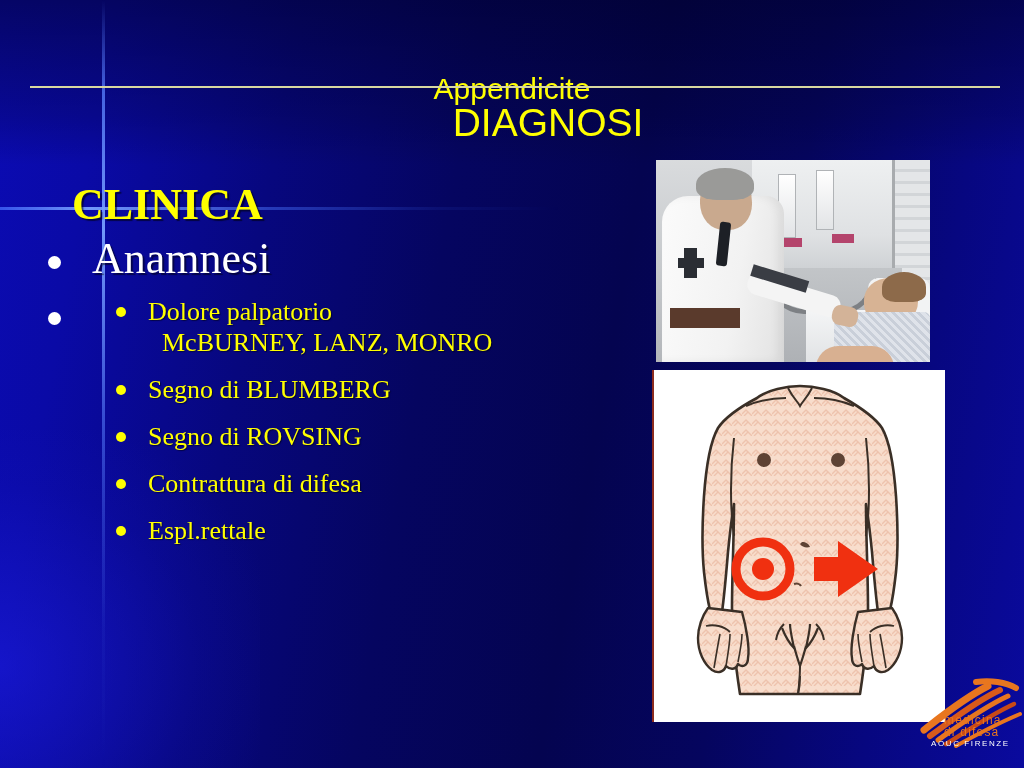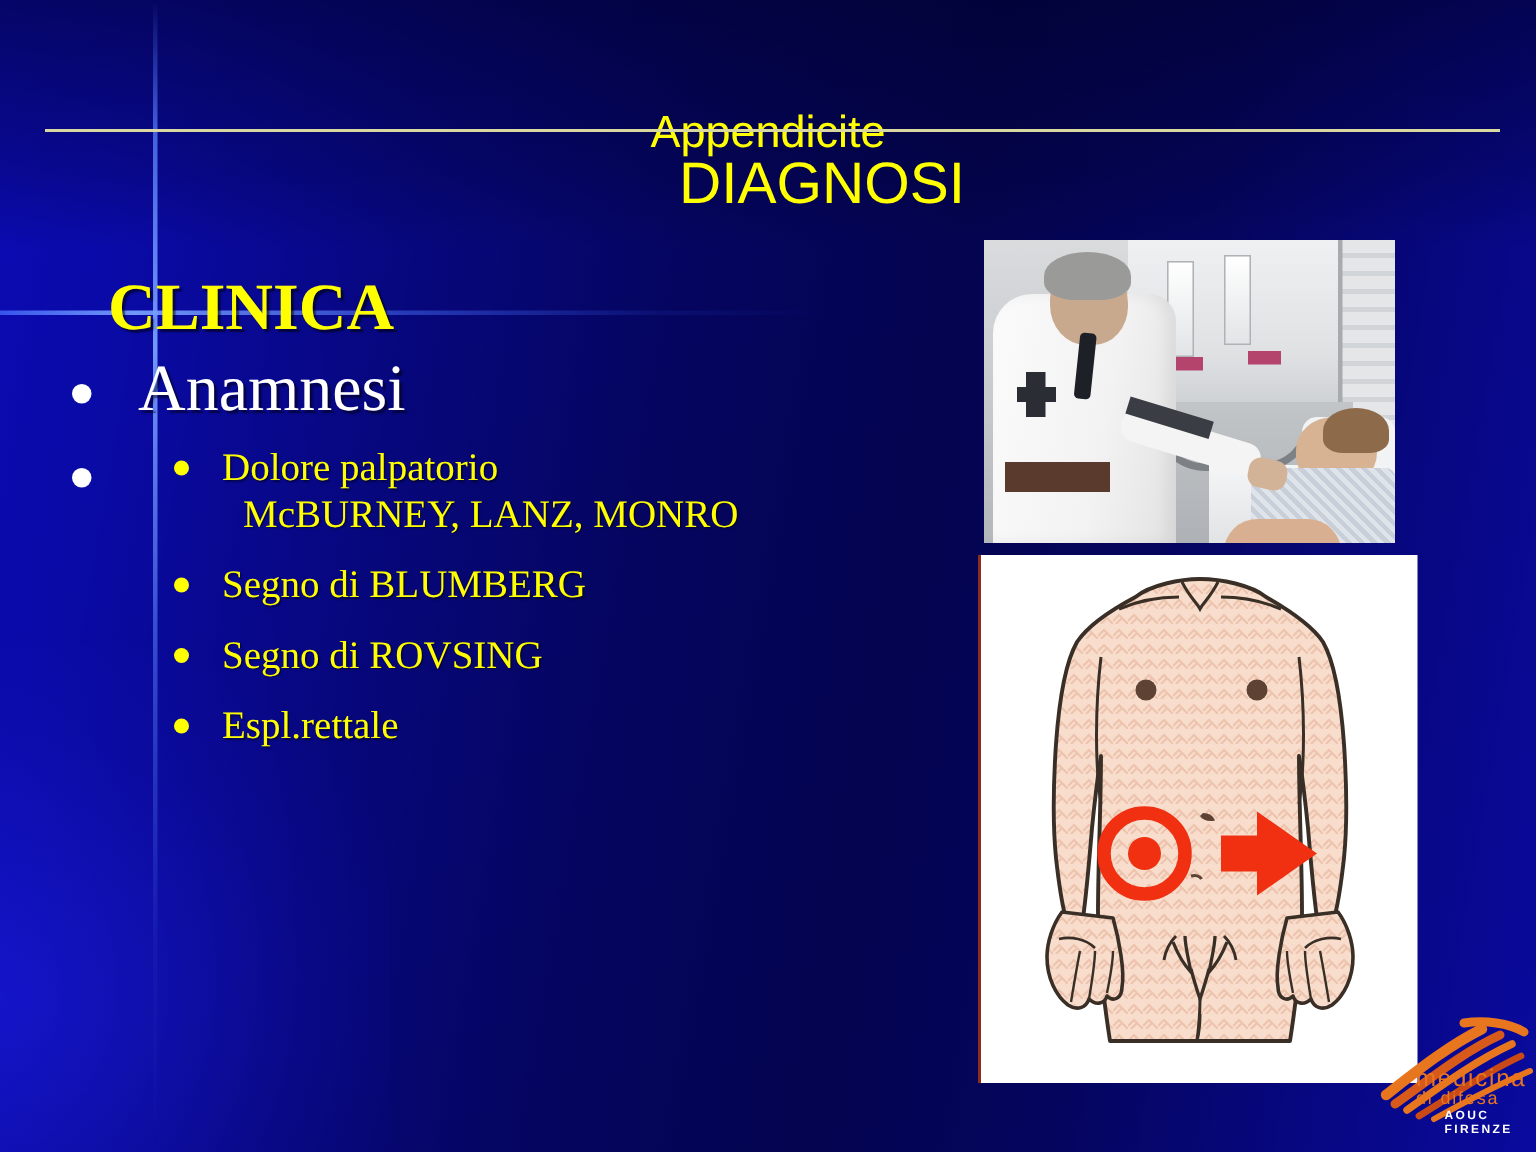--- a/index.html
+++ b/index.html
@@ -344,20 +344,24 @@
         <span>Dolore palpatorio</span>
         <span class="l2-cont">McBURNEY, LANZ, MONRO</span>
       </li>
       <li>
         <span class="dot2"></span>
         <span>Segno di BLUMBERG</span>
       </li>
       <li>
         <span class="dot2"></span>
         <span>Segno di ROVSING</span>
+      </li>
+      <li>
+        <span class="dot2"></span>
+        <span>Contrattura di difesa</span>
       </li>
       <li>
         <span class="dot2"></span>
         <span>Espl.rettale</span>
       </li>
     </ul>
   </div>
 
   <div class="photo">
     <div class="ph-wall"></div>
@@ -473,18 +477,18 @@
     <svg width="108" height="80" viewBox="0 0 108 80">
       <g fill="none" stroke-linecap="round">
         <path d="M8 58 C 26 44, 48 26, 72 14" stroke="#e8761f" stroke-width="7"></path>
         <path d="M14 64 C 34 50, 58 30, 84 18" stroke="#d85a1a" stroke-width="6"></path>
         <path d="M22 68 C 42 54, 66 36, 92 24" stroke="#e8761f" stroke-width="5"></path>
         <path d="M30 72 C 50 60, 72 44, 98 32" stroke="#c94a16" stroke-width="4.5"></path>
         <path d="M40 74 C 58 64, 80 52, 104 42" stroke="#e8761f" stroke-width="4"></path>
         <path d="M60 10 C 74 8, 90 10, 100 16" stroke="#e8761f" stroke-width="6"></path>
       </g>
     </svg>
-    <div style="position:absolute; left:28px; top:42px; color:#e8761f; font-size:16px; line-height:12px; letter-spacing:1.2px;">medicina</div>
+    <div style="position:absolute; left:28px; top:42px; color:#e8761f; font-size:12px; line-height:12px; letter-spacing:1.2px;">medicina</div>
     <div style="position:absolute; left:28px; top:54px; color:#e8761f; font-size:12px; line-height:12px; letter-spacing:1.2px;">di difesa</div>
-    <div style="position:absolute; left:47px; top:67px; color:#ffffff; font-size:8px; line-height:9px; letter-spacing:1.6px; font-weight:bold;">AOUC FIRENZE</div>
+    <div style="position:absolute; left:15px; top:67px; color:#ffffff; font-size:8px; line-height:9px; letter-spacing:1.6px; font-weight:normal;">AOUC FIRENZE</div>
   </div>
 
 </div>
 
 </body></html>

